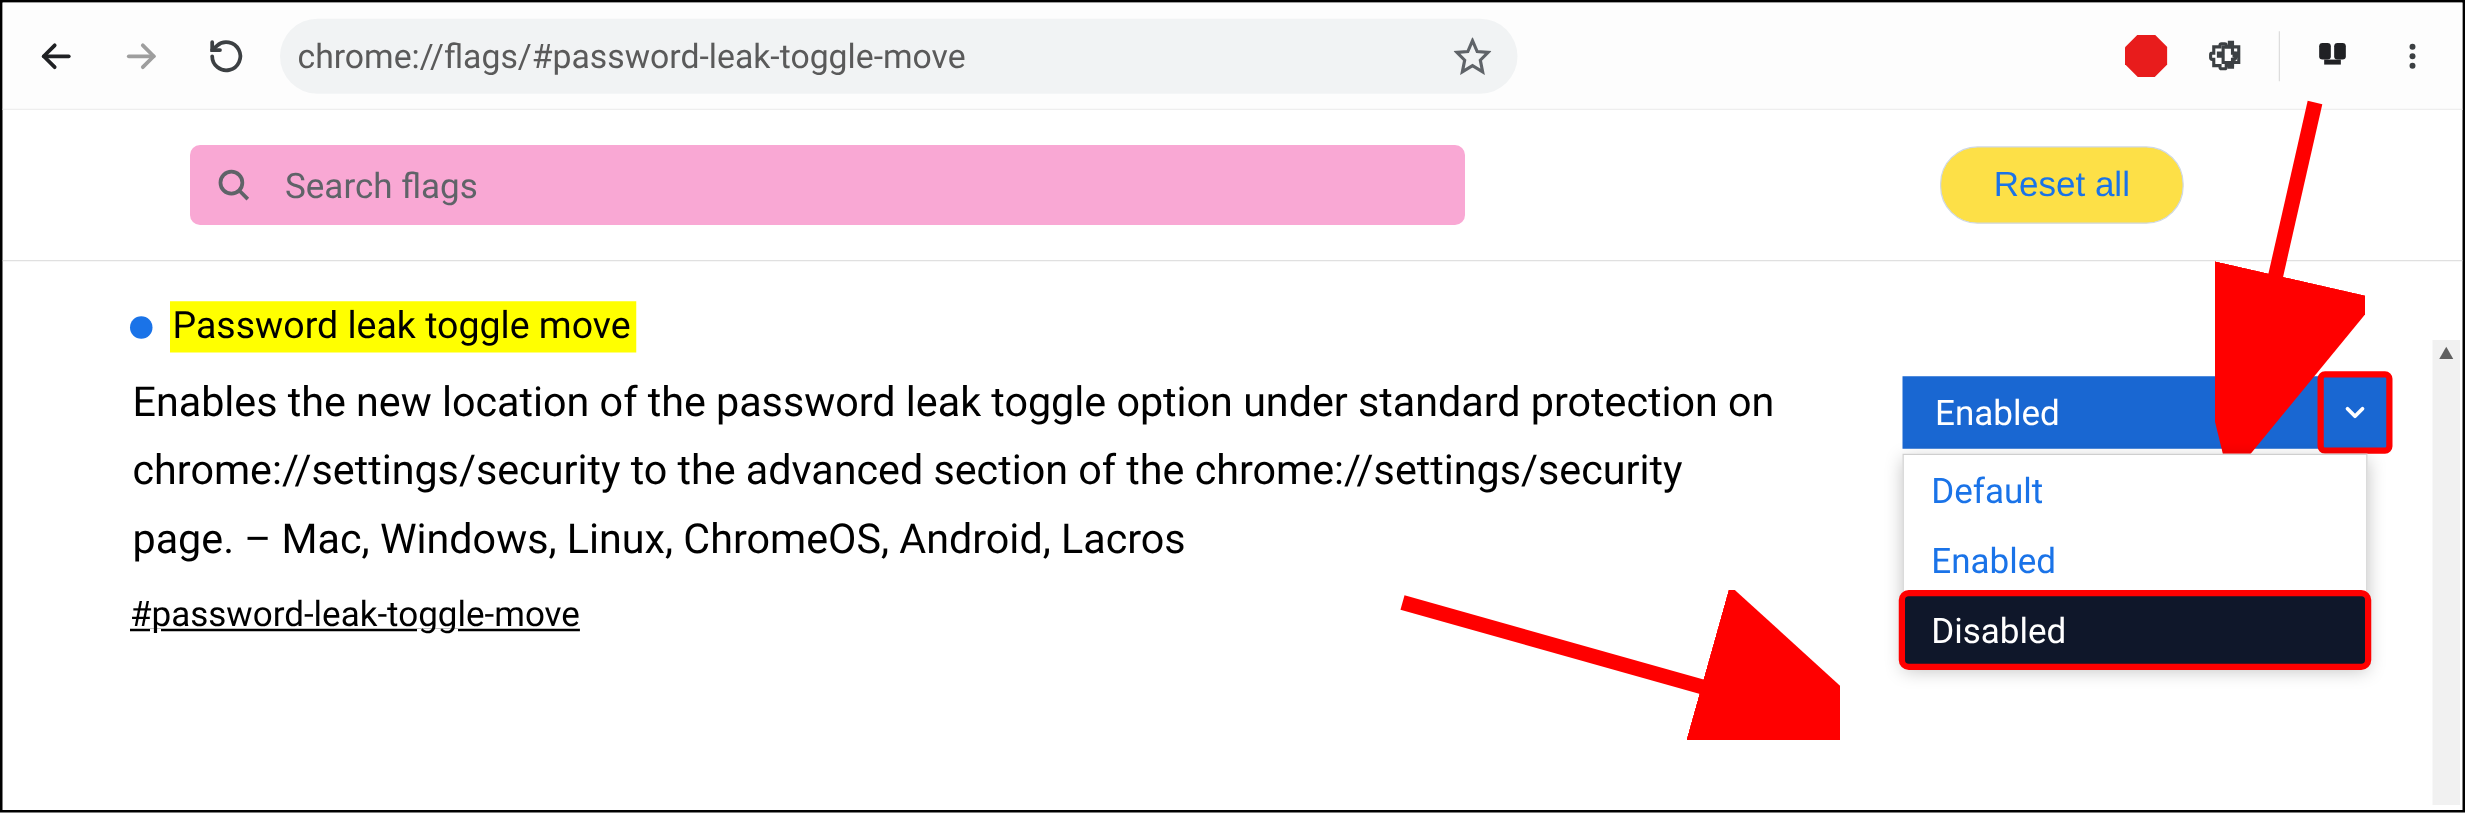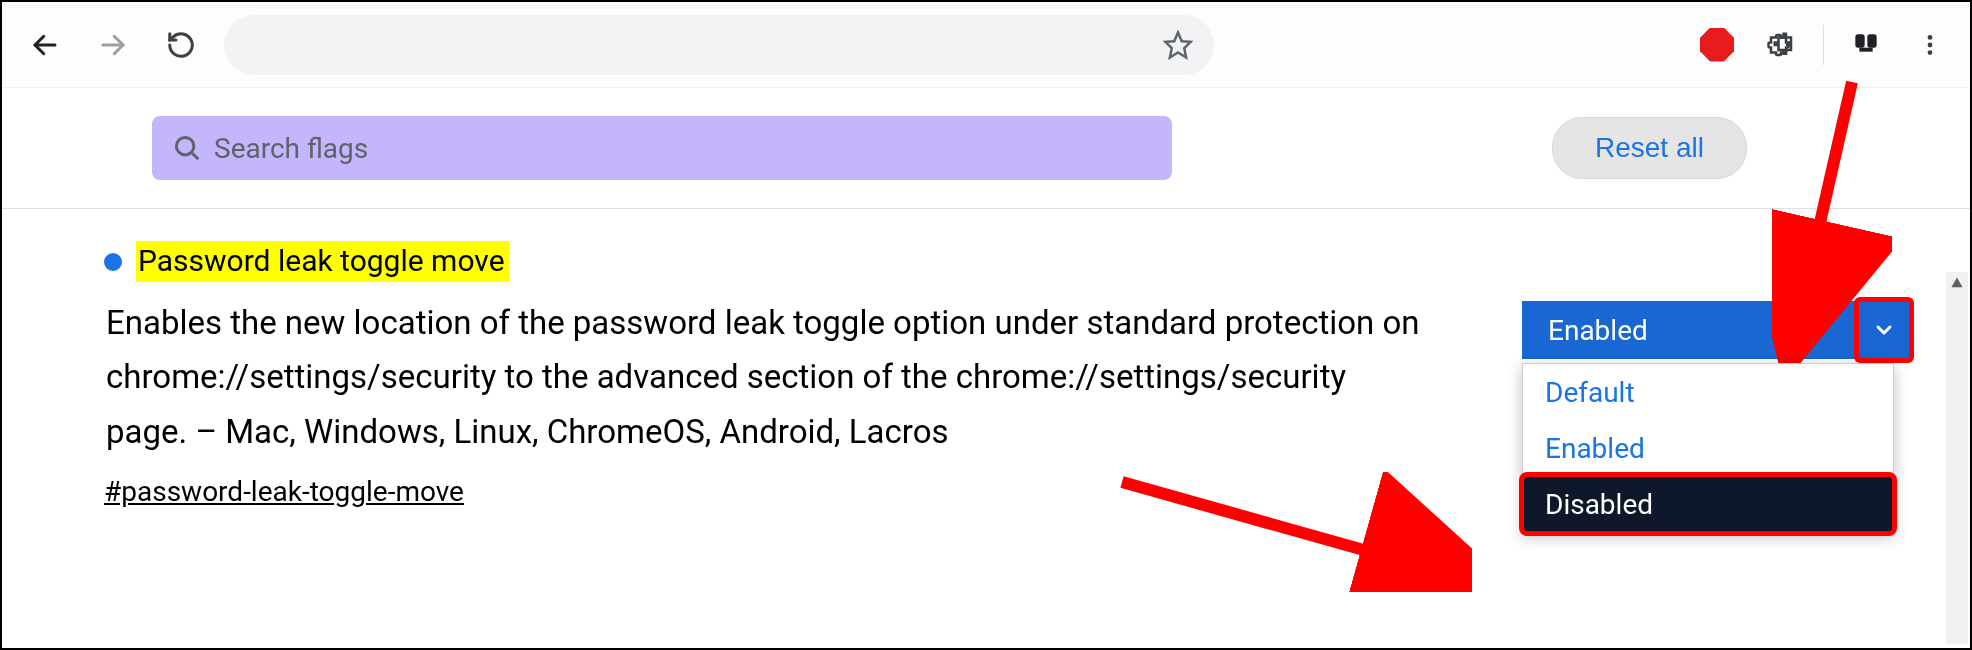--- a/index.html
+++ b/index.html
@@ -75,32 +75,32 @@
     
     .flags-header {
       display:flex; align-items:center;
       padding: 28px 90px 28px 150px;
       gap: 380px;
       border-bottom: 1px solid #e0e0e0;
     }
     .search-flags {
       height: 64px;
       width: 1020px;
-      background: #c4b5fd;
+      background: #f9a8d4;
       border-radius: 8px;
       display:flex; align-items:center;
-      padding: 0 20px; gap: 12px;
+      padding: 0 20px; gap: 26px;
       font-size: 28px; color:#5f6368;
     }
     .reset-all {
       height: 62px;
       padding: 0 42px;
       border: 1px solid #cfd8e3;
       border-radius: 30px;
-      background: #e5e5e5;
+      background: #fde047;
       color: #1a73e8;
       font-size: 28px;
       font-weight: 500;
       cursor:pointer;
       display:flex; align-items:center;
     }
     
     .flag-area {
       display:flex;
       padding: 32px 60px 0 58px;
@@ -200,20 +200,21 @@
         <polyline points="13 5 20 12 13 19"></polyline>
       </svg>
   </div>
   <div class="nav-btn">
     <svg viewBox="0 0 24 24" fill="none" stroke="#3c4043" stroke-width="2.4" stroke-linecap="round">
         <path d="M3 12a9 9 0 1 0 3-6.7L3 8"></path>
         <polyline points="3 3 3 8 8 8"></polyline>
       </svg>
   </div>
   <div class="omnibox">
+    <span class="url">chrome://flags/#password-leak-toggle-move</span>
     <div class="star tool-icon">
       <svg width="30" height="30" viewBox="0 0 24 24" fill="none" stroke="#5f6368" stroke-width="2">
           <polygon points="12 2 15 9 22 9.5 17 14.5 18.5 22 12 18 5.5 22 7 14.5 2 9.5 9 9 12 2"></polygon>
         </svg>
     </div>
   </div>
   <div class="tool-right">
     <div class="tool-icon">
         <div class="red-octagon"></div>
       </div>

